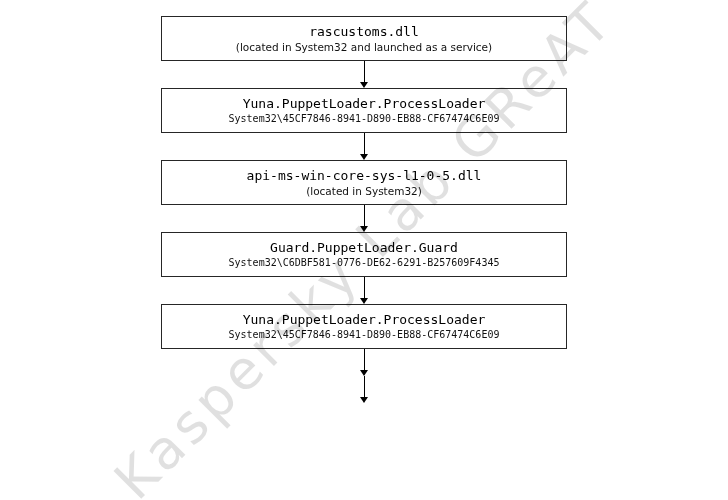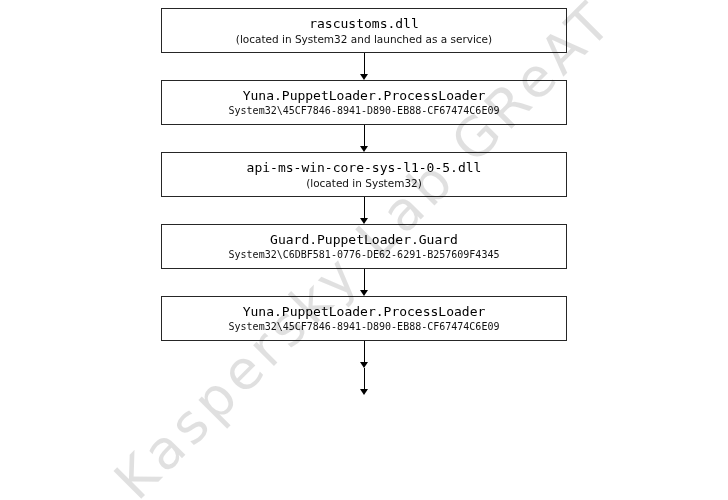--- a/index.html
+++ b/index.html
@@ -9,21 +9,21 @@
   .canvas {
     position: relative;
     width: 728px;
     height: 500px;
     overflow: hidden;
     background: #ffffff;
   }
 
   .flow {
     position: absolute;
-    top: 8px;
+    top: 16px;
     left: 0;
     width: 100%;
     display: flex;
     flex-direction: column;
     align-items: center;
   }
 
   .node {
     width: 406px;
     height: 45px;

